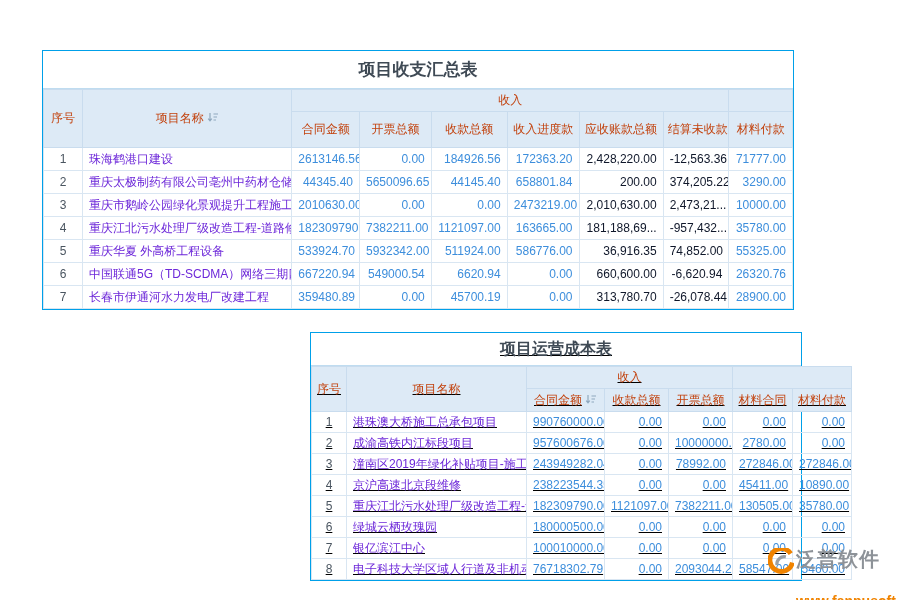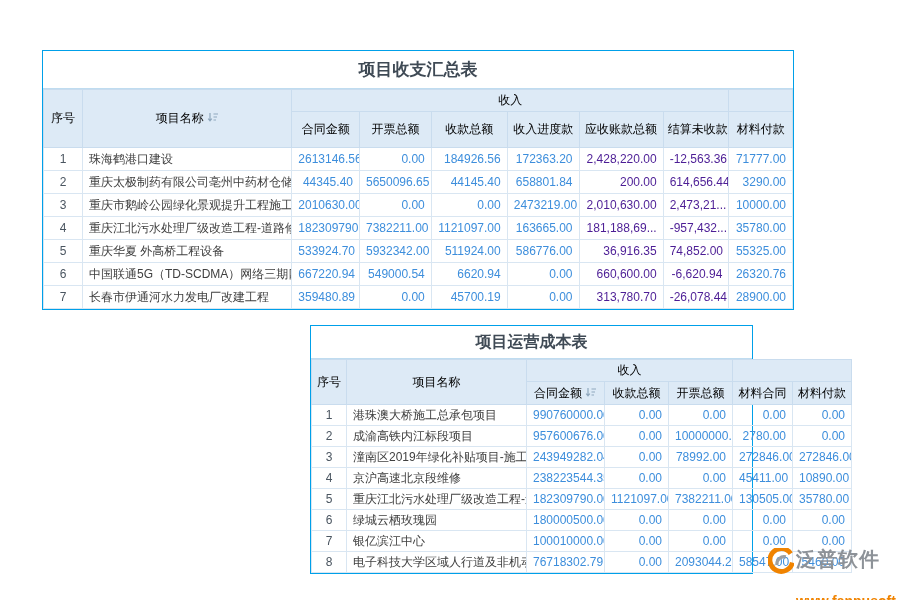--- a/index.html
+++ b/index.html
@@ -14,51 +14,51 @@
   .panel-title {
     background: #ffffff;
     text-align: center;
     font-weight: bold;
     color: #3f4a55;
     border-bottom: 1px solid #bfdcf0;
     display: flex; align-items: center; justify-content: center;
   }
   #t1 { left: 42px; top: 50px; width: 752px; }
   #t1 .panel-title { height: 38px; font-size: 17px; }
-  #t2 { left: 310px; top: 325px; width: 443px; }
+  #t2 { left: 310px; top: 332px; width: 492px; text-decoration: underline; }
   #t2 .panel-title { height: 33px; font-size: 16px; }
 
   table { border-collapse: collapse; table-layout: fixed; width: 100%; }
   th, td {
     overflow: hidden; white-space: nowrap;
     border: 1px solid #d9e6f2;
     font-weight: normal;
   }
   thead th {
     background: #ddeaf6;
-    color: #000000;
+    color: #c2410c;
     font-size: 12px;
     border: 1px solid #c9dcee;
     text-align: center;
     padding: 2px 4px;
   }
   #t1 thead tr.group-row th { height: 22px; }
   #t1 thead tr.sub-row th { height: 36px; }
   #t2 thead tr.group-row th { height: 21px; }
   #t2 thead tr.sub-row th { height: 23px; }
   th.wrap { white-space: normal; line-height: 1.25; }
 
   tbody td { font-size: 12px; padding: 0 6px; }
   #t1 tbody td { height: 23px; }
   #t2 tbody td { height: 21px; }
 
   td.c-idx  { text-align: center; color: #4a5560; }
-  td.c-name { text-align: left;   color: #404040; cursor: pointer; }
+  td.c-name { text-align: left;   color: #6d28d9; cursor: pointer; }
   td.c-num  { text-align: right;  color: #3d8edc; }
-  td.c-dark { text-align: right;  color: #4c1d95; }
+  td.c-dark { text-align: right;  color: #0f172a; }
 
   .sort-icon { display: inline-block; vertical-align: -1px; margin-left: 3px; }
 
   
   #watermark {
     position: absolute; left: 768px; top: 548px; width: 128px; height: 44px;
     display: flex; align-items: flex-start; gap: 2px; z-index: 5;
   }
   #wm-text { display: flex; flex-direction: column; align-items: flex-start; gap: 23px; }
   #wm-brand { font-size: 20px; font-weight: bold; color: #8d9298; letter-spacing: 1px; line-height: 1.1; }
@@ -116,21 +116,21 @@
           <td class="c-num">71777.00</td>
         </tr>
         <tr>
           <td class="c-idx">2</td>
           <td class="c-name">重庆太极制药有限公司亳州中药材仓储物流</td>
           <td class="c-num">44345.40</td>
           <td class="c-num">5650096.65</td>
           <td class="c-num">44145.40</td>
           <td class="c-num">658801.84</td>
           <td class="c-dark">200.00</td>
-          <td class="c-dark">614,656.44</td>
+          <td class="c-dark">374,205.22</td>
           <td class="c-num">3290.00</td>
         </tr>
         <tr>
           <td class="c-idx">3</td>
           <td class="c-name">重庆市鹅岭公园绿化景观提升工程施工</td>
           <td class="c-num">2010630.00</td>
           <td class="c-num">0.00</td>
           <td class="c-num">0.00</td>
           <td class="c-num">2473219.00</td>
           <td class="c-dark">2,010,630.00</td>

